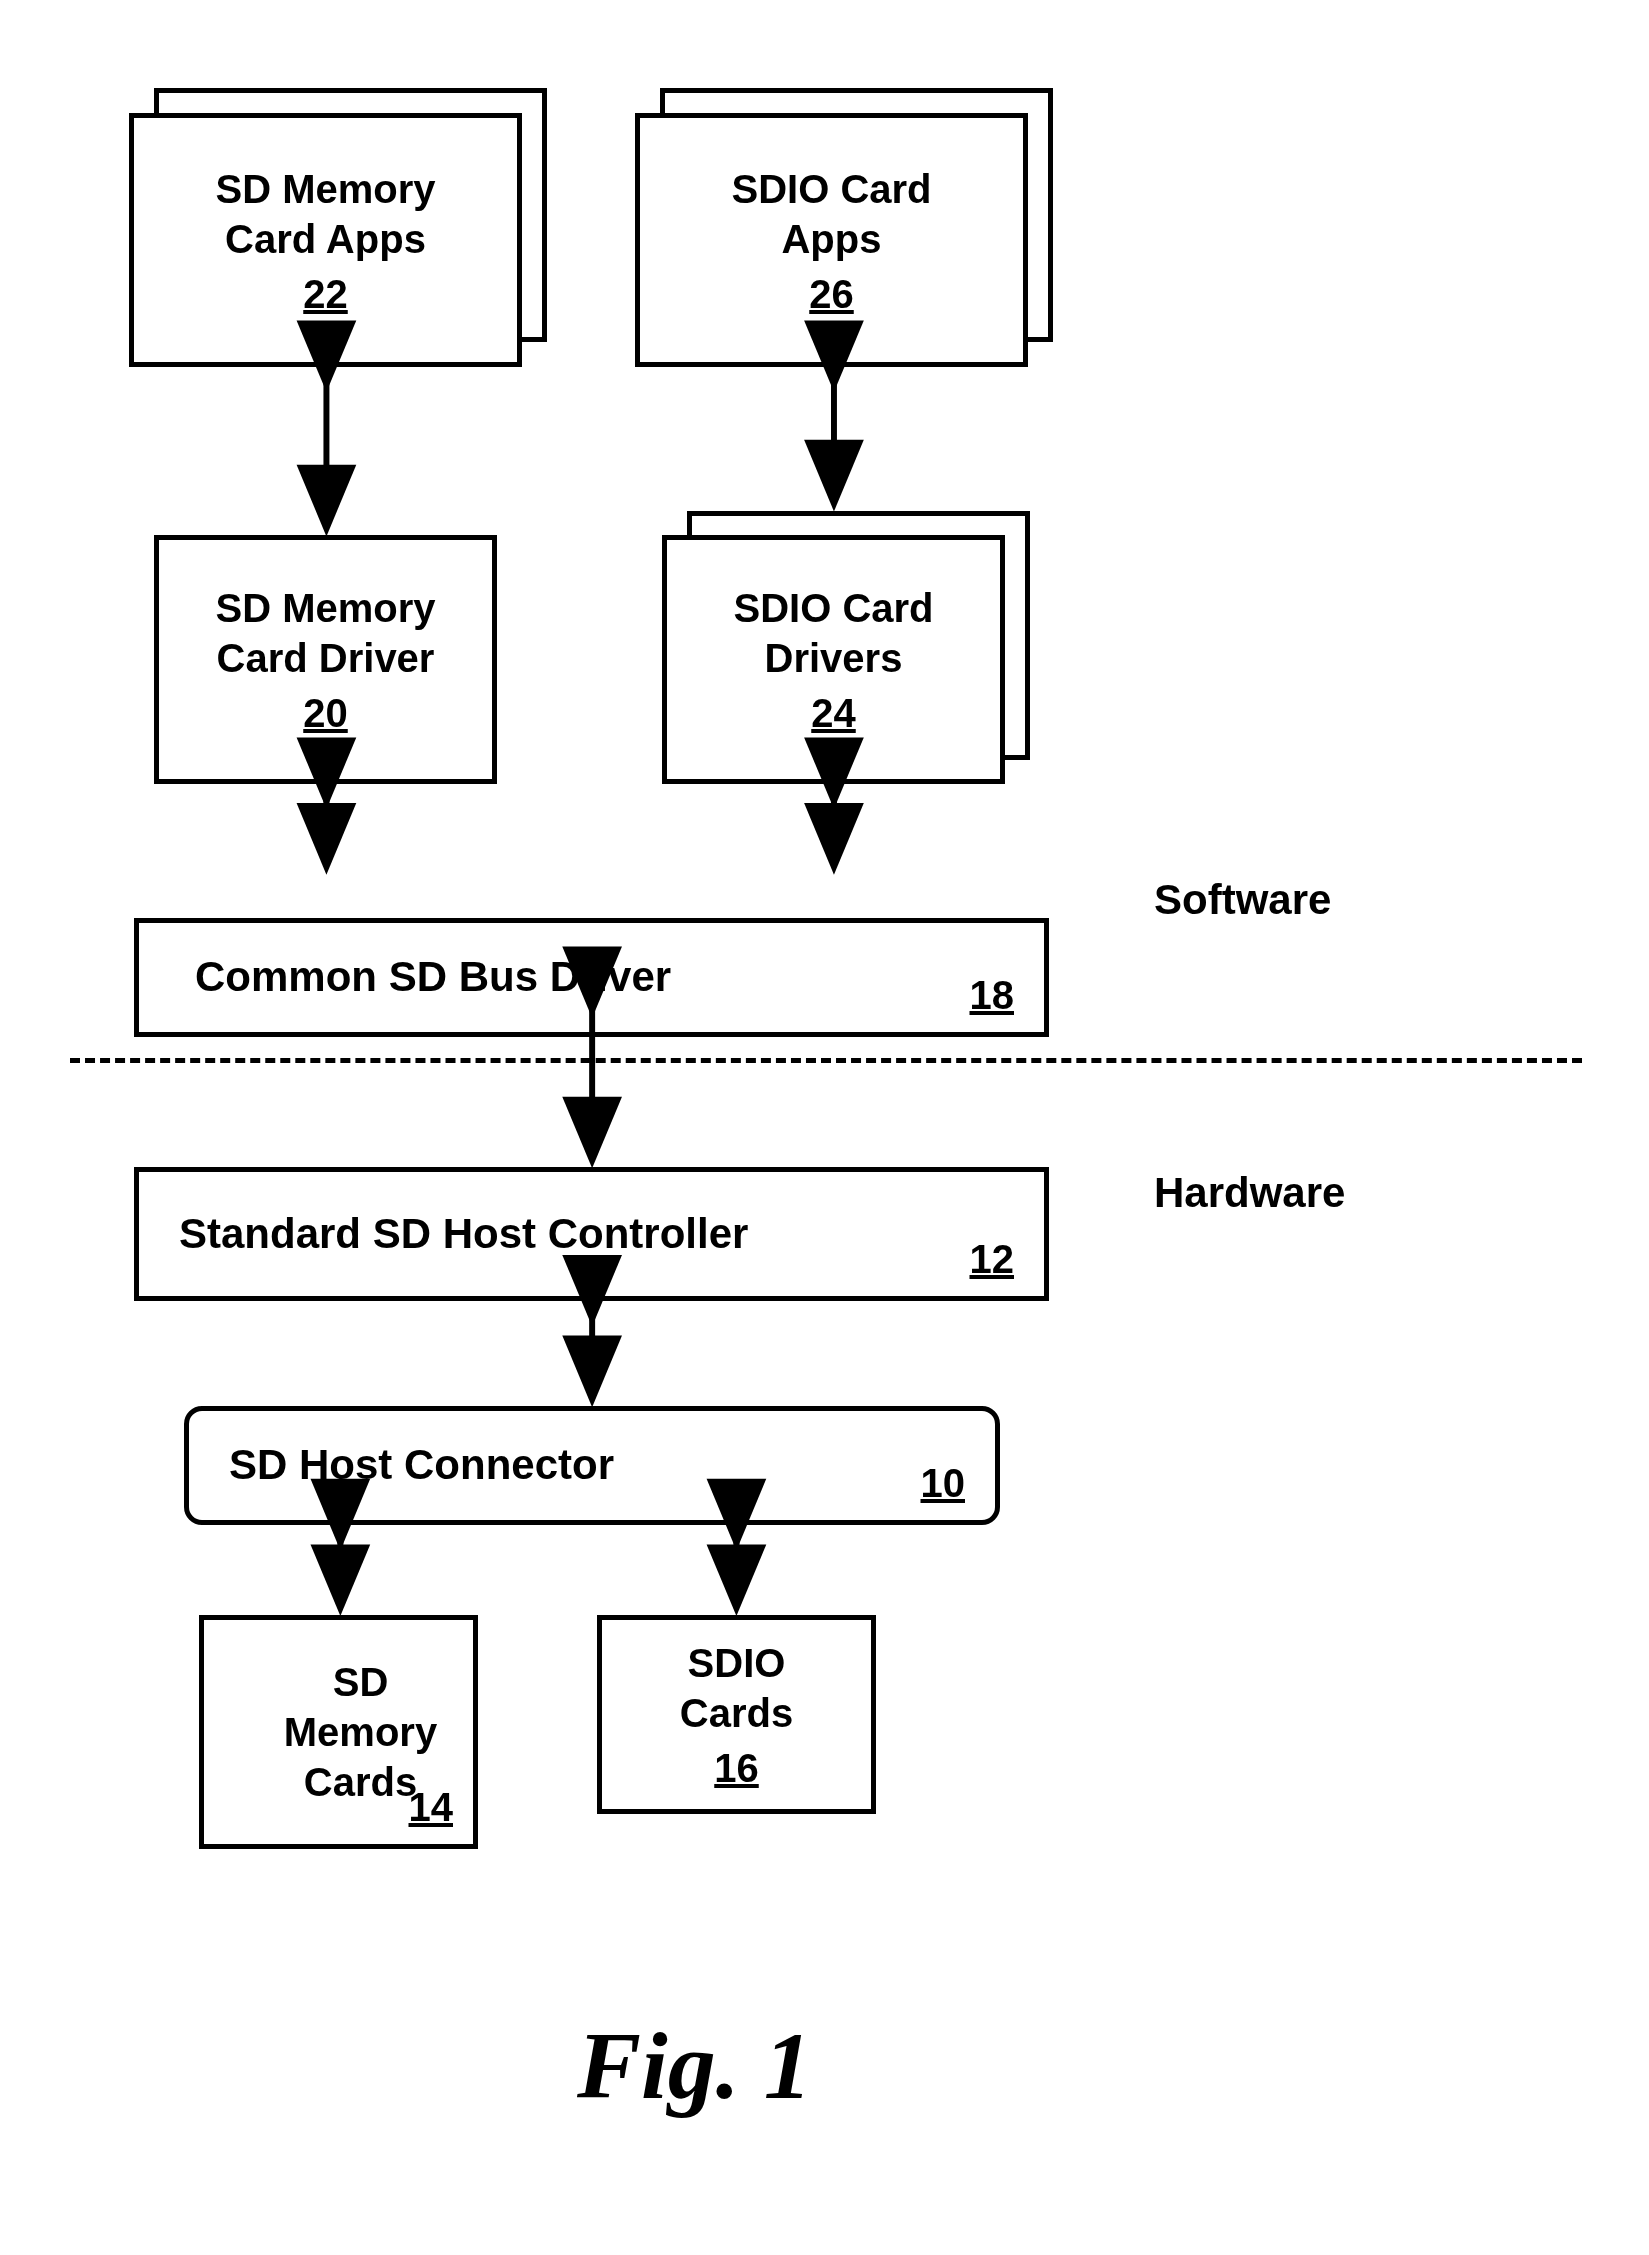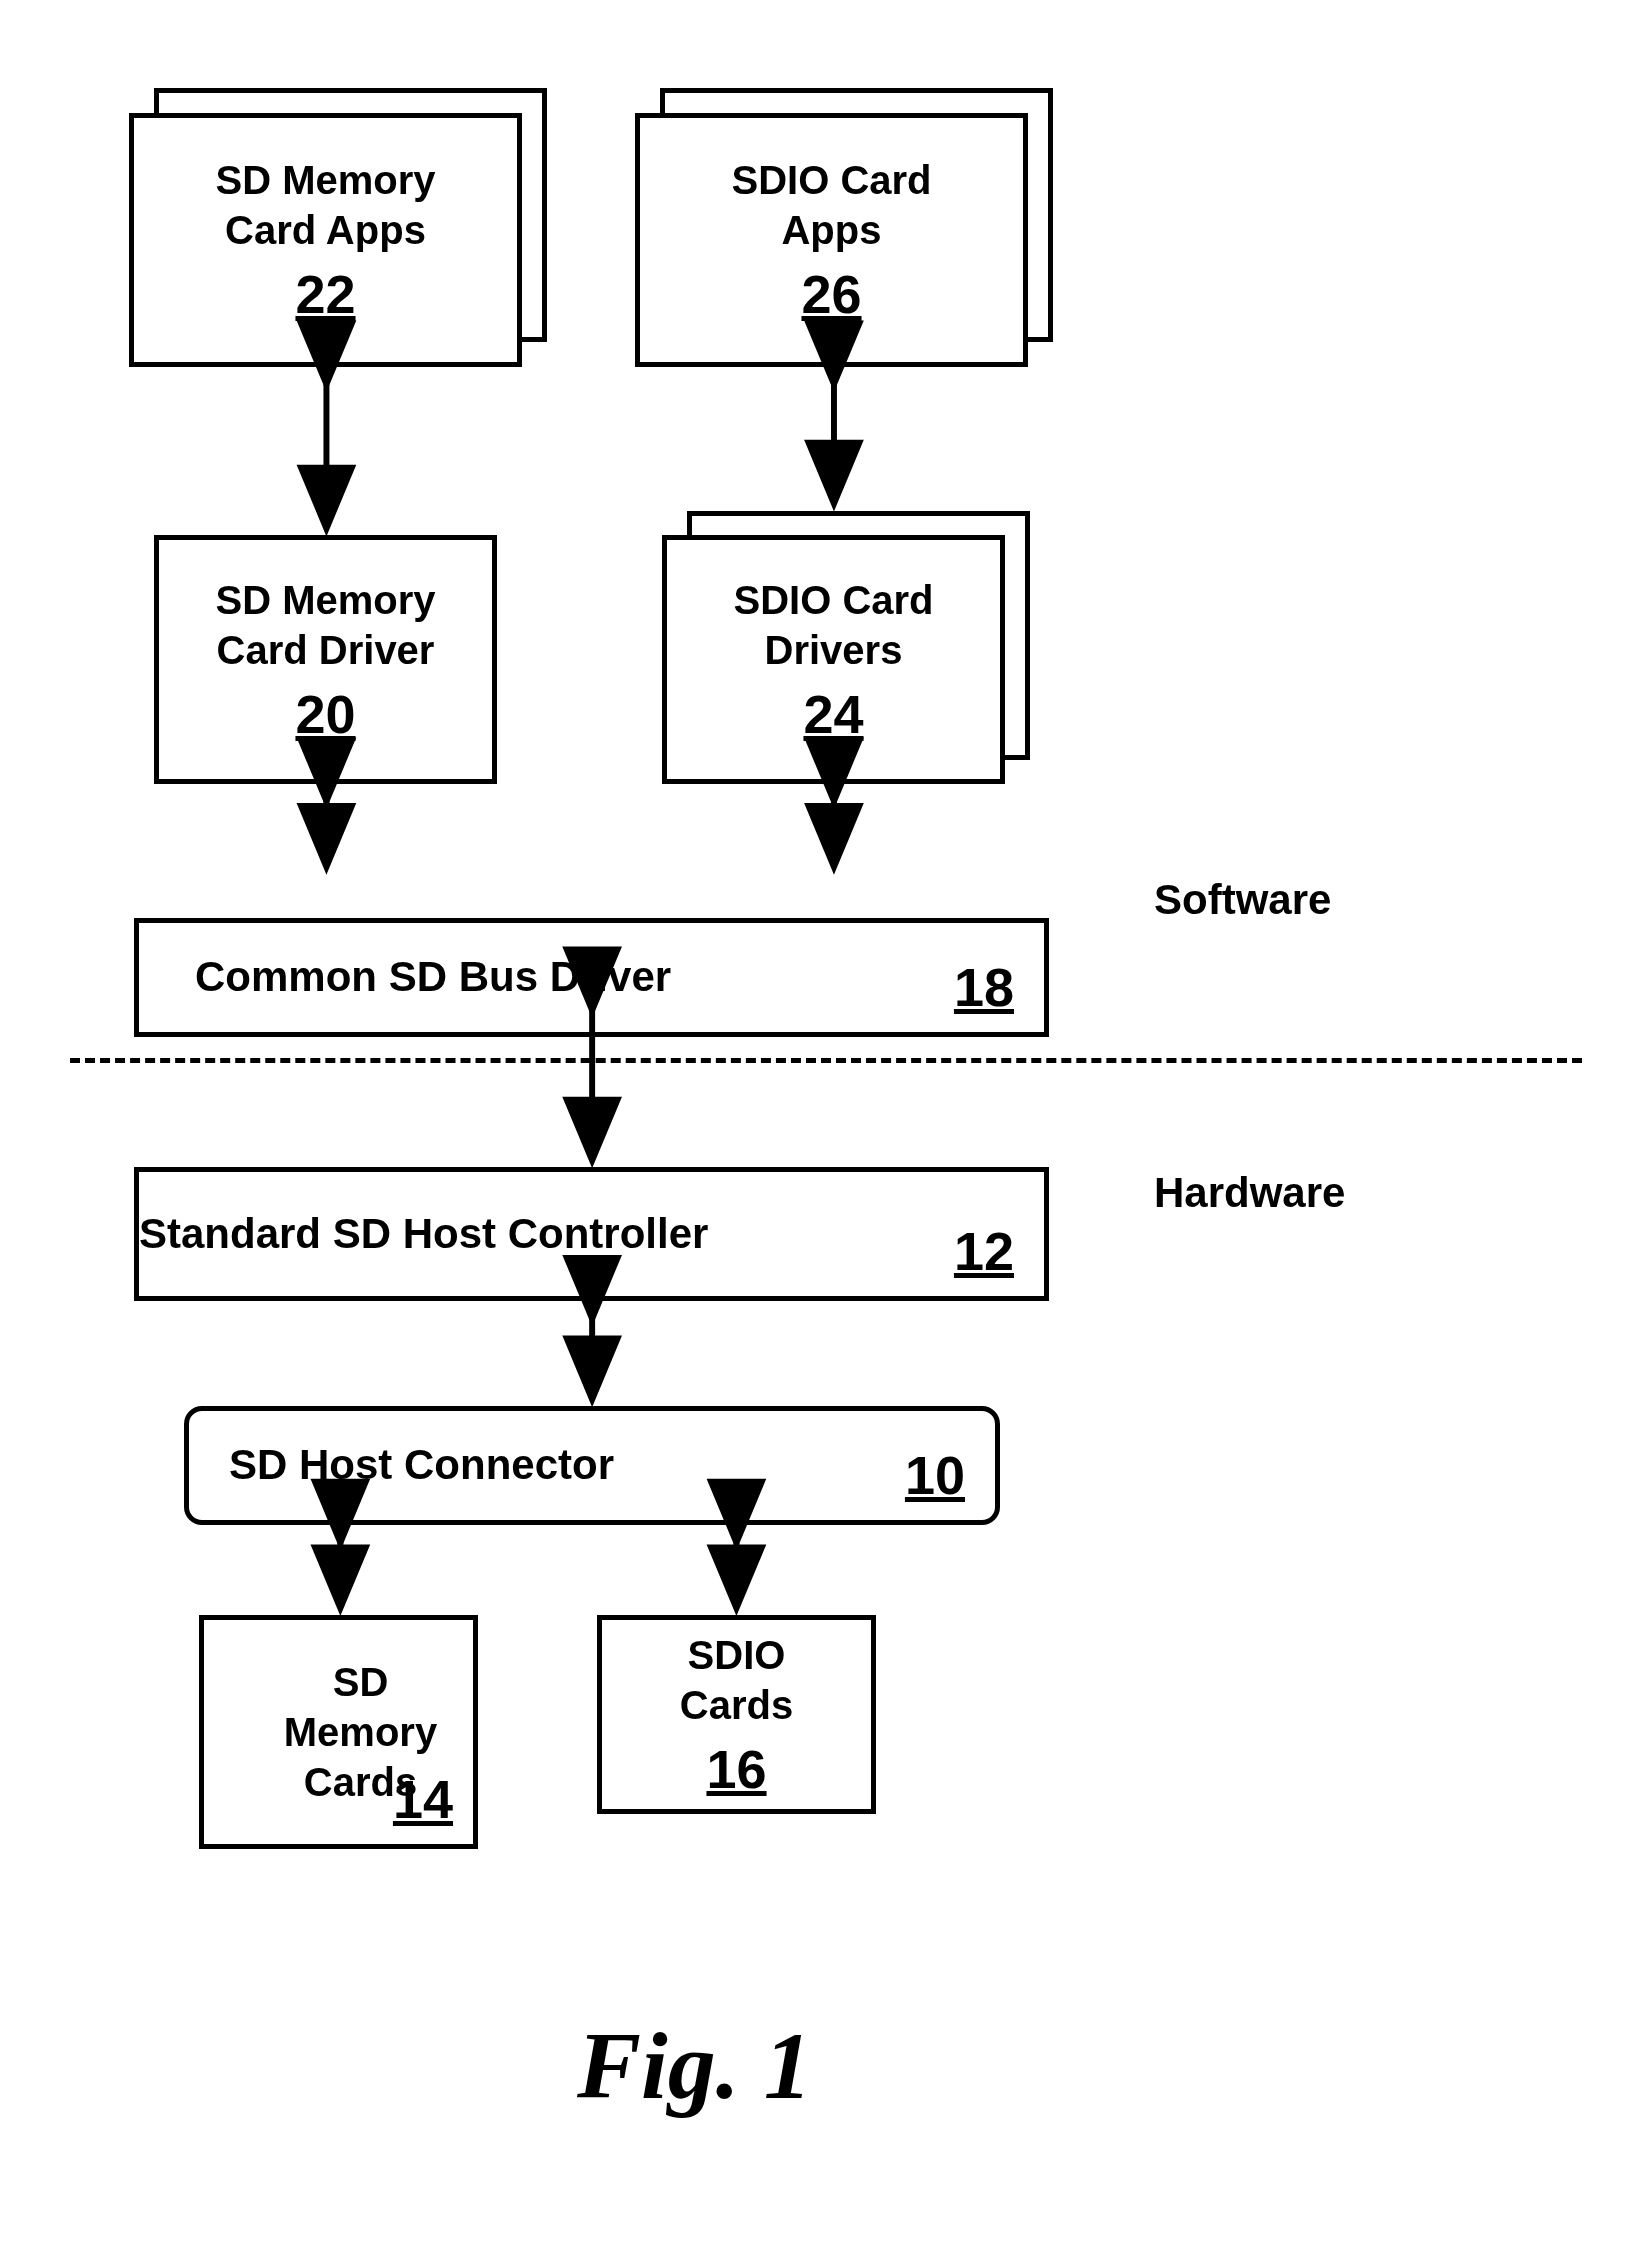--- a/index.html
+++ b/index.html
@@ -25,21 +25,21 @@
     font-weight: 700;
     box-sizing: border-box;
     margin-top: 23px;
   }
   .box .title {
     font-size: 40px;
     line-height: 1.25;
     white-space: pre-line;
   }
   .box .num {
-    font-size: 54px;
+    font-size: 40px;
     text-decoration: underline;
     margin-top: 8px;
   }
   .wide .title {
     font-size: 42px;
   }
   .wide .num {
     position: absolute;
     right: 30px;
     bottom: 14px;
@@ -113,21 +113,21 @@
   <div class="box wide" style="left:134px; top:895px; width:915px; height:119px; justify-content:flex-start; padding-left:56px; flex-direction:row;">
     <span class="title">Common SD Bus Driver</span>
     <span class="num">18</span>
   </div>
 
   <div class="divider" style="top:1058px;"></div>
 
   <span class="section-label" style="left:1154px; top:876px;text-align:right;">Software</span>
   <span class="section-label" style="left:1154px; top:1169px;">Hardware</span>
 
-  <div class="box wide" style="left:134px; top:1144px; width:915px; height:134px; justify-content:flex-start; flex-direction:row;">
+  <div class="box wide" style="left:134px; top:1144px; width:915px; height:134px; justify-content:flex-start; padding-left:40px; flex-direction:row;">
     <span class="title">Standard SD Host Controller</span>
     <span class="num">12</span>
   </div>
 
   <div class="box wide" style="left:184px; top:1383px; width:816px; height:119px; justify-content:flex-start; padding-left:40px; flex-direction:row;border-radius:18px;">
     <span class="title">SD Host Connector</span>
     <span class="num">10</span>
   </div>
 
   <div class="box" style="left:199px; top:1592px; width:279px; height:234px;padding-left:44px;">

